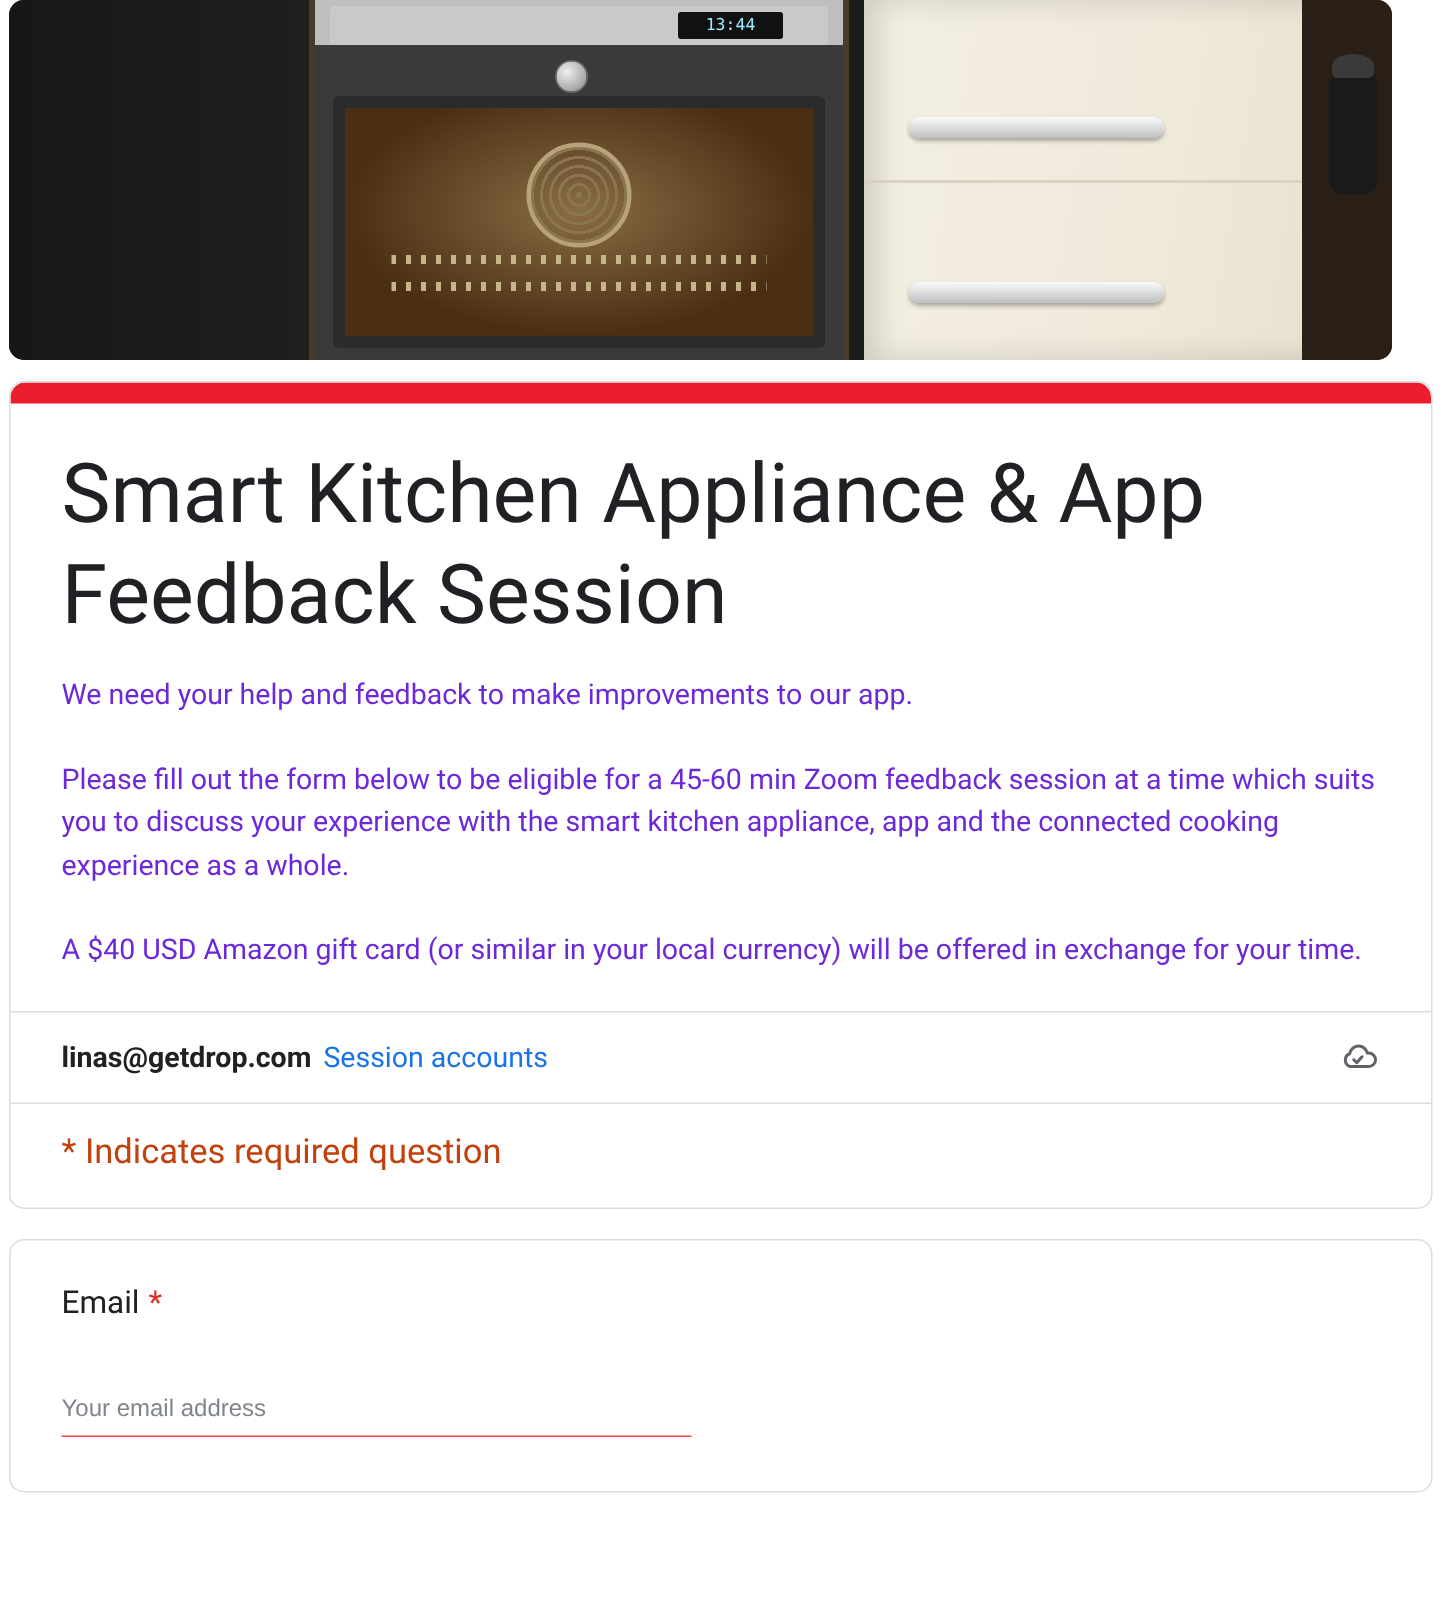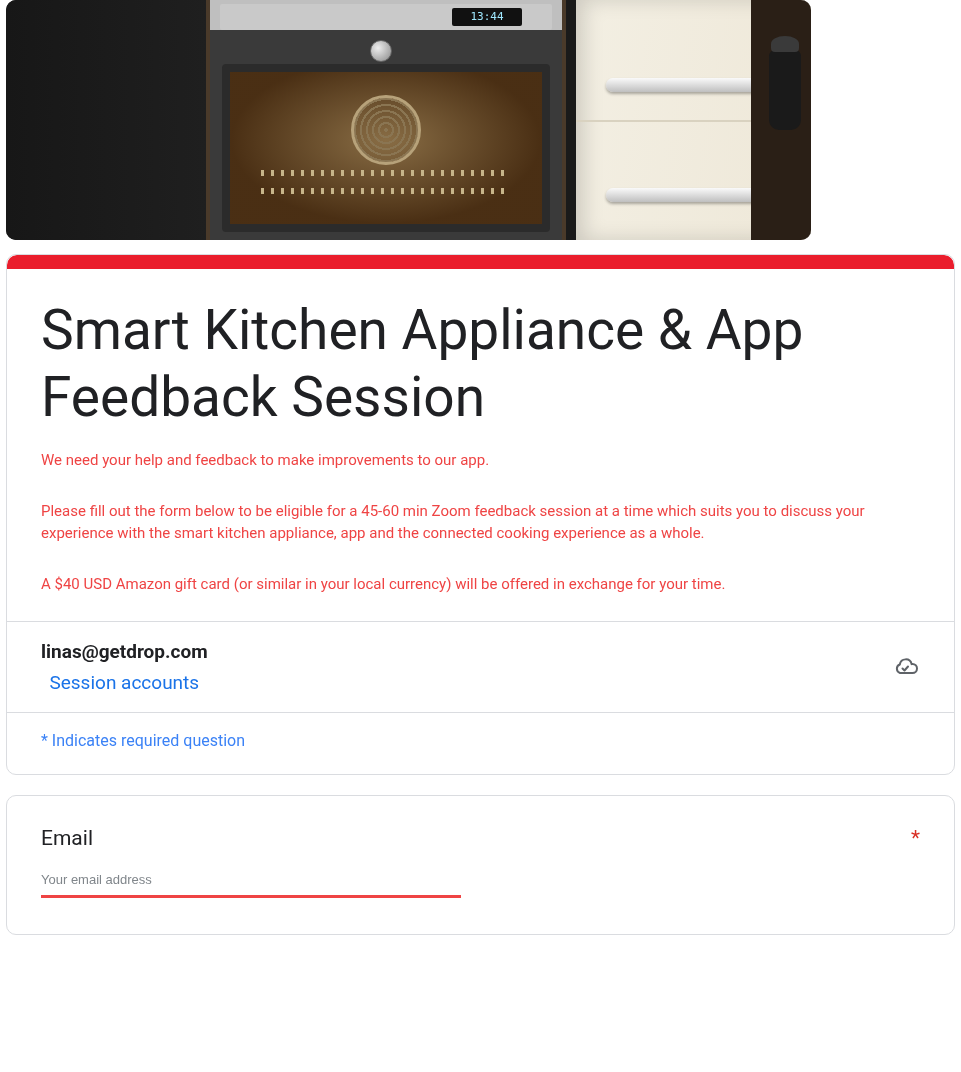--- a/index.html
+++ b/index.html
@@ -9,21 +9,21 @@
     background: #fff;
     color: #202124;
   }
   .page {
     width: 961px;
     margin: 0 auto;
     padding: 0 6px 40px 6px;
   }
   
   .hero {
-    width: 805px;
+    width: 922px;
     height: 240px;
     border-radius: 10px;
     overflow: hidden;
     position: relative;
     background: #1a1a1a;
   }
   .hero .wall-dark {
     position: absolute; left:0; top:0; width: 200px; height:100%;
     background: linear-gradient(90deg, #171717, #1f1f1f);
   }
@@ -105,47 +105,47 @@
     margin-top:20px;
     overflow:hidden;
   }
   .card.header-card { margin-top:14px; }
   .accent-bar { height:14px; background:#ea1d2c; border-radius:10px 10px 0 0; }
   .header-body { padding: 28px 34px 26px 34px; }
   .form-title {
     font-size:55px; line-height:1.22; font-weight:400; color:#202124;
     margin:0 0 18px 0; letter-spacing:0;
   }
-  .desc p { margin:0; font-size:15px; line-height:1.5; color:#ef4444; }
+  .desc p { margin:0; font-size:19px; line-height:1.5; color:#6d28d9; }
   .desc .gap { height:28px; }
   .divider { height:1px; background:#dadce0; }
 
   .account-row {
     display:flex; align-items:center; justify-content:space-between;
     padding: 18px 34px 18px 34px;
     font-size:19px;
   }
-  .account-left { display:flex; gap:8px; flex-wrap:wrap; align-items:center;flex-direction:column;}
+  .account-left { display:flex; gap:8px; flex-wrap:wrap; align-items:center;}
   .account-email { font-weight:700; color:#202124; }
   .switch-link { color:#1a73e8; text-decoration:none; cursor:pointer; }
   .cloud-icon { width:30px; height:24px; color:#5f6368; flex:0 0 auto; }
 
-  .required-note { padding:18px 34px 24px 34px; color:#3b82f6; font-size:16px; }
+  .required-note { padding:18px 34px 24px 34px; color:#c2410c; font-size:23px; }
 
   .question-card { padding: 30px 34px 36px 34px; }
-  .q-label { font-size:21px; color:#202124; display:flex; gap:6px; align-items:baseline;justify-content:space-between;}
+  .q-label { font-size:21px; color:#202124; display:flex; gap:6px; align-items:baseline;}
   .asterisk { color:#d93025; }
   .text-input {
-    margin-top:18px;
+    margin-top:46px;
     width:100%;
     max-width:420px;
     border:none;
-    border-bottom:3px solid #ef4444;
+    border-bottom:1px solid #ef4444;
     padding:4px 0 8px 0;
-    font-size:13px;
+    font-size:16px;
     color:#202124;
     outline:none;
     background:transparent;
   }
   .text-input::placeholder { color:#80868b; }
 </style>
 </head>
 <body>
 
 <div class="page">

